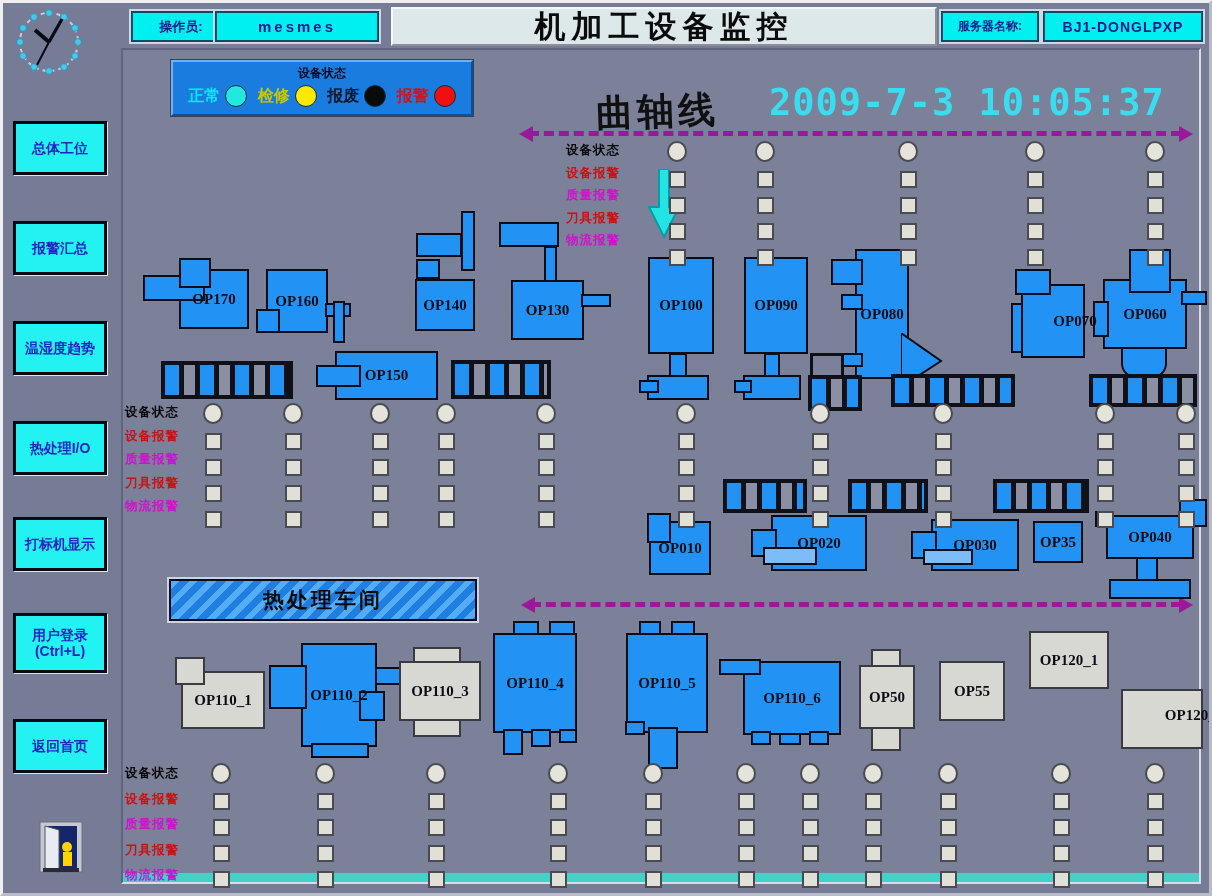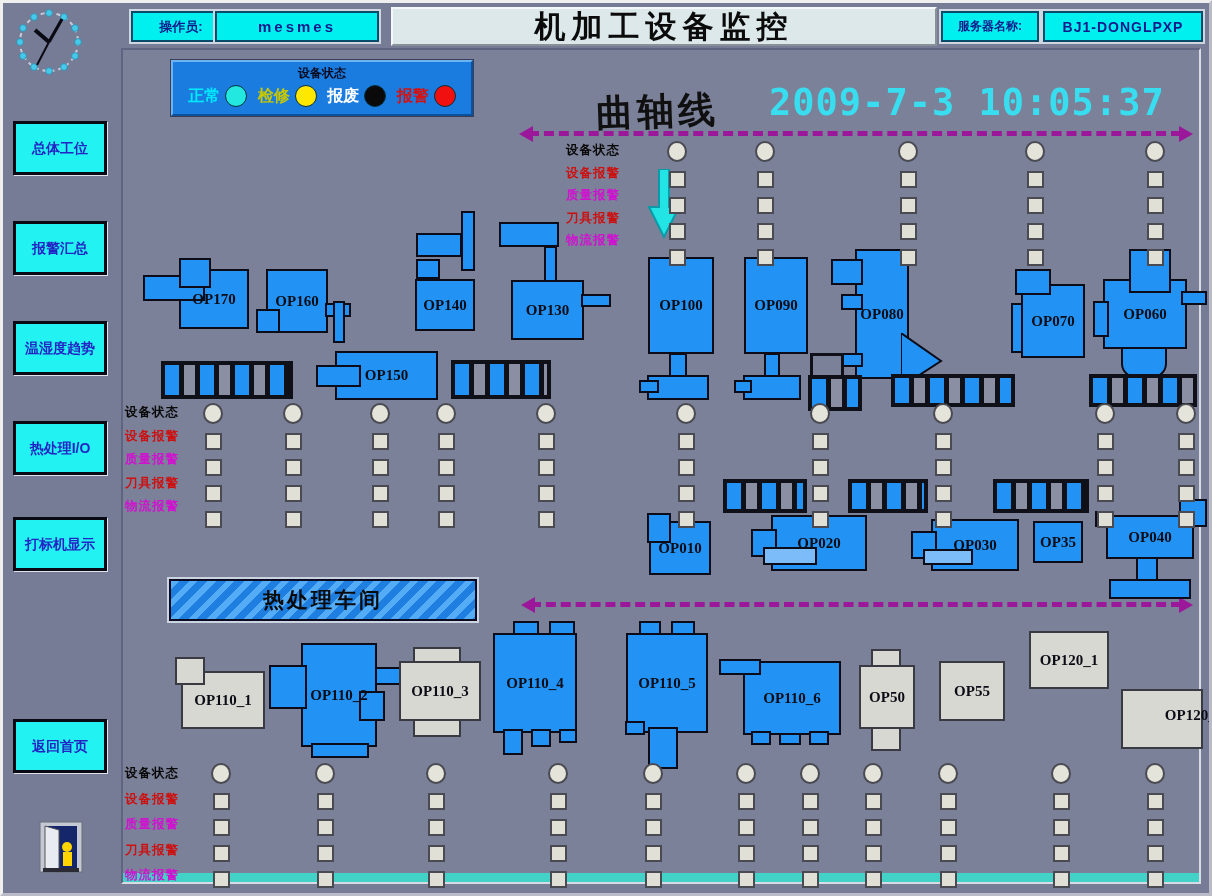--- a/index.html
+++ b/index.html
@@ -97,20 +97,22 @@
   </div>
 
   <div class="abs cyanbox" style="left:938px;top:8px;width:98px;height:31px;font-size:12px;">服务器名称:</div>
   <div class="abs cyanbox" style="left:1040px;top:8px;width:160px;height:31px;font-size:14px;letter-spacing:1px;">BJ1-DONGLPXP</div>
 
   <div class="abs side-btn" style="top:118px;">总体工位</div>
   <div class="abs side-btn" style="top:218px;">报警汇总</div>
   <div class="abs side-btn" style="top:318px;">温湿度趋势</div>
   <div class="abs side-btn" style="top:514px;">打标机显示</div>
   <div class="abs side-btn" style="top:418px;">热处理I/O</div>
+  <div class="abs side-btn" style="top:610px;height:60px;">用户登录
+(Ctrl+L)</div>
   <div class="abs side-btn" style="top:716px;">返回首页</div>
 
   <svg class="abs" style="left:36px;top:818px;" width="44" height="54">
     <rect x="1" y="1" width="42" height="50" fill="#c4c8d2" stroke="#6a6e7a"></rect>
     <rect x="6" y="5" width="32" height="42" fill="#16266a"></rect>
     <polygon points="6,5 20,9 20,51 6,47" fill="#e8ecf2" stroke="#555"></polygon>
     <circle cx="28" cy="26" r="5" fill="#ffd400"></circle>
     <rect x="24" y="31" width="9" height="14" fill="#ffd400"></rect>
     <rect x="4" y="47" width="36" height="4" fill="#2a2a34"></rect>
   </svg>
@@ -120,21 +122,21 @@
     <div class="legend-row" id="legend-row">
         <div class="legend-item">
           <span class="legend-label" style="color: rgb(0, 234, 255);">正常</span>
           <div class="legend-dot" style="background: rgb(34, 232, 224);"></div>
         </div>
         <div class="legend-item">
           <span class="legend-label" style="color: rgb(200, 200, 0);">检修</span>
           <div class="legend-dot" style="background: rgb(255, 232, 0);"></div>
         </div>
         <div class="legend-item">
-          <span class="legend-label" style="color: #ffffff;">报废</span>
+          <span class="legend-label" style="color: #0f172a;">报废</span>
           <div class="legend-dot" style="background: rgb(10, 10, 10);"></div>
         </div>
         <div class="legend-item">
           <span class="legend-label" style="color: rgb(212, 18, 18);">报警</span>
           <div class="legend-dot" style="background: rgb(240, 16, 16);"></div>
         </div>
       </div>
   </div>
 
   <div class="abs banner" style="left:166px;top:576px;width:308px;height:42px;">热处理车间</div>
@@ -194,21 +196,21 @@
       <div class="part part-blue" style="position: absolute; left: 828px; top: 256px; width: 32px; height: 26px;"></div>
       <div class="part part-blue" style="position: absolute; left: 838px; top: 291px; width: 22px; height: 16px;"></div>
       <div class="part part-blue" style="position: absolute; left: 838px; top: 350px; width: 22px; height: 14px;"></div>
       <svg width="42" height="56" style="position: absolute; left: 898px; top: 330px;">
         <polygon points="0,0 40,28 0,54" fill="#2293f5" stroke="#0c0c18" stroke-width="2"></polygon>
       </svg>
       <div class="machine-label" style="position: absolute; left: 852px; top: 246px; width: 54px; height: 130px;">OP080</div>
       <div class="part part-blue" style="position: absolute; left: 1018px; top: 281px; width: 64px; height: 74px;"></div>
       <div class="part part-blue" style="position: absolute; left: 1012px; top: 266px; width: 36px; height: 26px;"></div>
       <div class="part part-blue" style="position: absolute; left: 1008px; top: 300px; width: 12px; height: 50px;"></div>
-      <div class="machine-label" style="position: absolute; left: 1018px; top: 281px; width: 64px; height: 74px;">OP070</div>
+      <div class="machine-label" style="position: absolute; left: 1018px; top: 281px; width: 64px; height: 74px; padding-left: 22px;">OP070</div>
       <div class="part part-blue" style="position: absolute; left: 1100px; top: 276px; width: 84px; height: 70px;"></div>
       <div class="part part-blue" style="position: absolute; left: 1126px; top: 246px; width: 42px; height: 44px;"></div>
       <div class="part part-blue" style="position: absolute; left: 1090px; top: 298px; width: 16px; height: 36px;"></div>
       <div class="part part-blue" style="position: absolute; left: 1178px; top: 288px; width: 26px; height: 14px;"></div>
       <div class="part part-blue" style="position: absolute; left: 1118px; top: 344px; width: 46px; height: 34px; border-radius: 0px 0px 50% 50%;"></div>
       <div class="machine-label" style="position: absolute; left: 1100px; top: 276px; width: 84px; height: 70px;">OP060</div>
       <div class="part part-blue" style="position: absolute; left: 646px; top: 518px; width: 62px; height: 54px;"></div>
       <div class="part part-blue" style="position: absolute; left: 644px; top: 510px; width: 24px; height: 30px;"></div>
       <div class="machine-label" style="position: absolute; left: 646px; top: 518px; width: 62px; height: 54px;">OP010</div>
       <div class="part part-blue" style="position: absolute; left: 768px; top: 512px; width: 96px; height: 56px;"></div>

